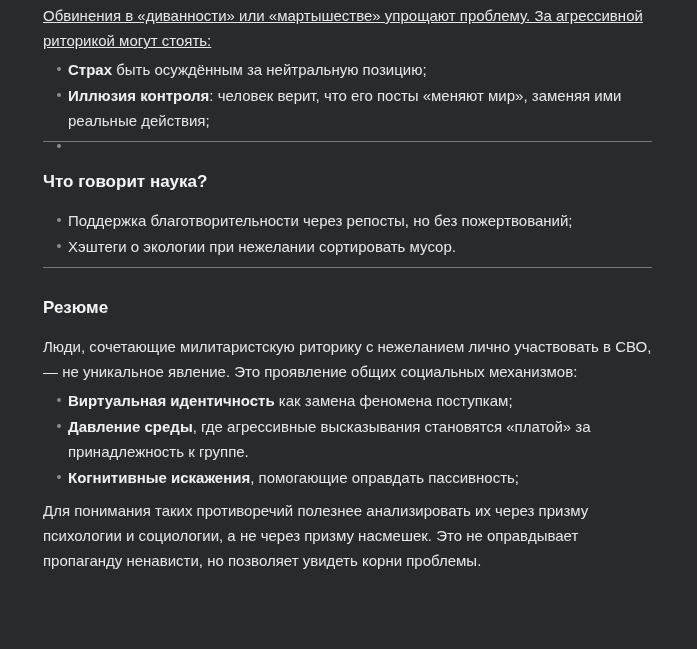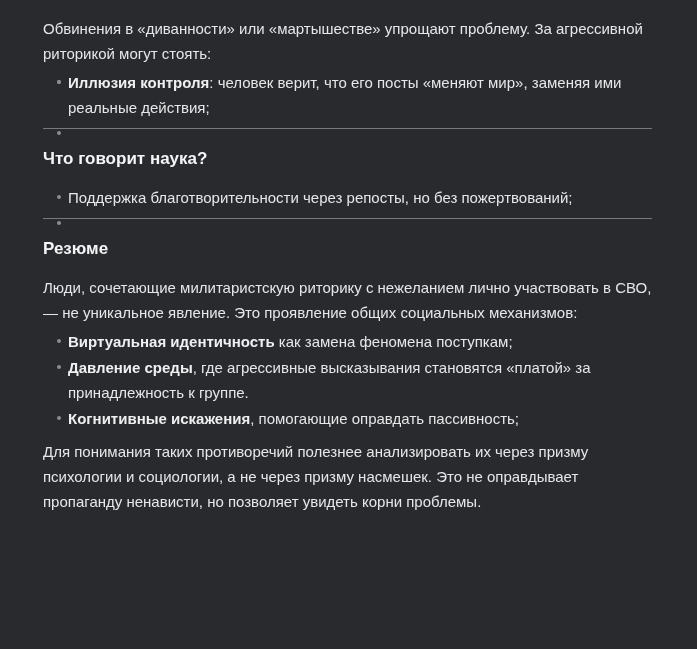--- a/index.html
+++ b/index.html
@@ -16,54 +16,54 @@
     background:var(--bg);
     font-family:"Liberation Sans",sans-serif;
   }
   .content{
     padding:0 45px 0 43px;
     color:var(--text);
     font-size:15px;
     line-height:25px;
   }
   .md-p{margin:8px 0 4px;}
-  .content > .md-p:first-child{margin-top:16px;}
+  .content > .md-p:first-child{margin-top:3px;text-decoration:underline;}
   .md-h3{
     color:var(--heading);
     font-size:17px;line-height:24px;font-weight:700;
-    margin:18px 0 14px;
+    margin:28px 0 14px;
   }
   .md-hr{
     border:0;height:0;border-top:1px solid var(--divider);
     margin:6px 0;
   }
   .md-ul{list-style:none;margin:2px 0 8px;padding:0;}
   .md-li{position:relative;padding-left:25px;margin:1px 0;}
   .li-marker{
     position:absolute;left:14px;top:10px;
     width:4px;height:4px;border-radius:50%;
     background:var(--bullet);
   }
   .md-li strong, .md-p strong{font-weight:700;color:var(--bold);}
 </style>
 </head>
 <body>
 
 <main class="content" id="content">
     <p class="md-p"><span>Обвинения в «диванности» или «мартышестве» упрощают проблему. За агрессивной риторикой могут стоять:</span></p>
     <ul class="md-ul">
-      <li class="md-li"><span class="li-marker"></span></li>
+      <li class="md-li"><span class="li-marker"></span><span class="li-body"><strong>Страх</strong><span> быть осуждённым за нейтральную позицию;</span></span></li>
       <li class="md-li"><span class="li-marker"></span><span class="li-body"><strong>Иллюзия контроля</strong><span>: человек верит, что его посты «меняют мир», заменяя ими реальные действия;</span></span></li>
       <li class="md-li"><span class="li-marker"></span></li>
     </ul>
     <hr class="md-hr">
     <h3 class="md-h3">Что говорит наука?</h3>
     <ul class="md-ul">
       <li class="md-li"><span class="li-marker"></span><span class="li-body"><span>Поддержка благотворительности через репосты, но без пожертвований;</span></span></li>
-      <li class="md-li"><span class="li-marker"></span></li>
+      <li class="md-li"><span class="li-marker"></span><span class="li-body"><span>Хэштеги о экологии при нежелании сортировать мусор.</span></span></li>
     </ul>
     <hr class="md-hr">
     <h3 class="md-h3">Резюме</h3>
     <p class="md-p"><span>Люди, сочетающие милитаристскую риторику с нежеланием лично участвовать в СВО, — не уникальное явление. Это проявление общих социальных механизмов:</span></p>
     <ul class="md-ul">
       <li class="md-li"><span class="li-marker"></span><span class="li-body"><strong>Виртуальная идентичность</strong><span> как замена феномена поступкам;</span></span></li>
       <li class="md-li"><span class="li-marker"></span><span class="li-body"><strong>Давление среды</strong><span>, где агрессивные высказывания становятся «платой» за принадлежность к группе.</span></span></li>
       <li class="md-li"><span class="li-marker"></span><span class="li-body"><strong>Когнитивные искажения</strong><span>, помогающие оправдать пассивность;</span></span></li>
     </ul>
     <p class="md-p"><span>Для понимания таких противоречий полезнее анализировать их через призму психологии и социологии, а не через призму насмешек. Это не оправдывает пропаганду ненависти, но позволяет увидеть корни проблемы.</span></p>

